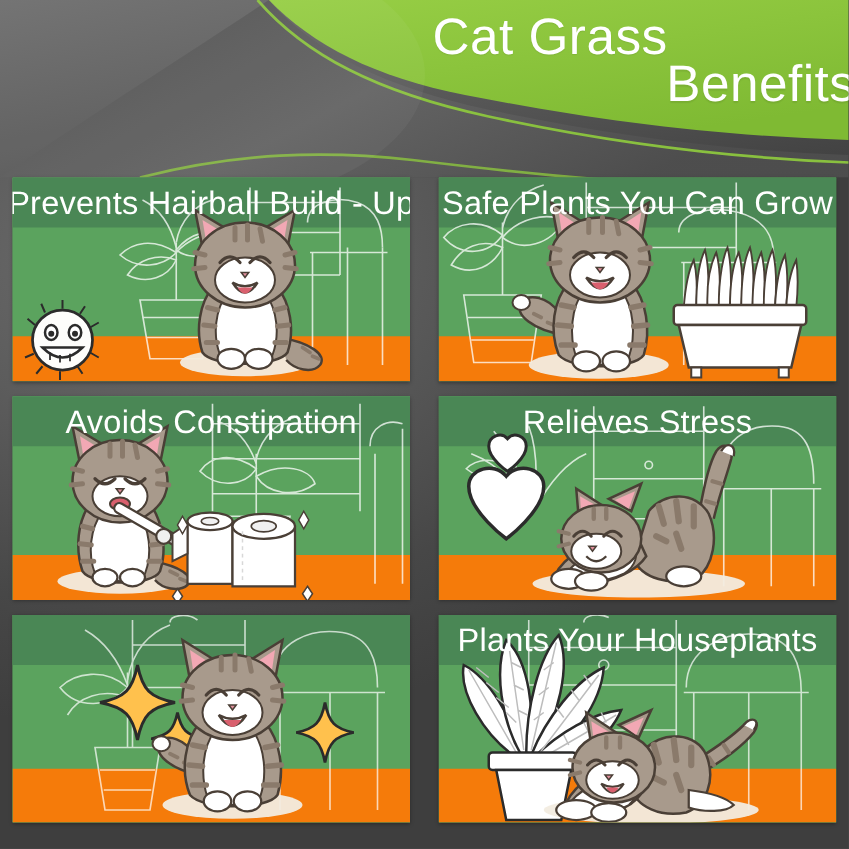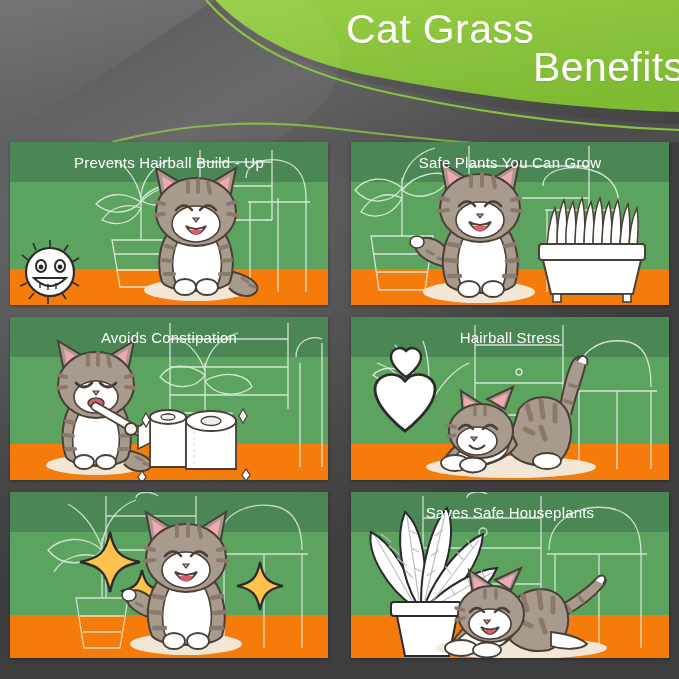--- a/index.html
+++ b/index.html
@@ -54,21 +54,21 @@
   }
   .pn-sky   { position:absolute; left:0; top:0; width:100%; height:100%; background:#5ba35e; }
   .pn-band  { position:absolute; left:0; top:0; width:100%; height:40px; background:#4a8755; }
   .pn-floor { position:absolute; left:0; bottom:0; width:100%; height:22%; background:#f57b0a; }
   .pn-floor.tall { height:26%; }
 
   .pn-title {
     position:absolute; left:0; top:0; width:100%; height:40px;
     display:flex; align-items:center; justify-content:center;
     color:#ffffff;
-    font-size:15px;
+    font-size:26px;
     font-weight:400;
     letter-spacing:0.2px;
     white-space:nowrap;
     z-index:6;
   }
   .pn-art { position:absolute; left:0; top:0; width:100%; height:100%; z-index:3; }
   .pn-bg-art { position:absolute; left:0; top:0; width:100%; height:100%; z-index:1; }
 </style>
 </head>
 <body>
@@ -424,21 +424,21 @@
           <path d="M124 90 l0 8 M134 90 l0 8"></path>
           <path d="M104 110 l-8 -2 M104 118 l-8 2"></path>
         </g>
         <ellipse cx="126" cy="124" rx="20" ry="14" fill="#ffffff" stroke="#4a3f36" stroke-width="1.6"></ellipse>
         <path d="M108 112 q7 -8 14 0" fill="none" stroke="#4a3f36" stroke-width="2.4" stroke-linecap="round"></path>
         <path d="M132 112 q7 -8 14 0" fill="none" stroke="#4a3f36" stroke-width="2.4" stroke-linecap="round"></path>
         <path d="M120 120 l6 0 l-3 4 Z" fill="#e08f9d" stroke="#4a3f36" stroke-width="1.2"></path>
         <path d="M118 128 q8 8 16 0" fill="none" stroke="#4a3f36" stroke-width="1.8"></path>
       </svg>
 
-      <div class="pn-title">Hairball Stress</div>
+      <div class="pn-title">Relieves Stress</div>
     </div>
 
     <div class="panel">
       <div class="pn-sky"></div>
       <div class="pn-floor tall"></div>
       <div class="pn-band"></div>
 
       <svg class="pn-bg-art" viewBox="0 0 318 166">
         <g stroke="#ffffff" stroke-width="1.3" fill="none" opacity="0.7">
           <path d="M96 4 L96 106 M96 24 L186 24 M96 58 L186 58 M186 4 L186 106"></path>
@@ -575,17 +575,17 @@
           <path d="M113 118 l-8 -2 M113 126 l-8 2"></path>
         </g>
         <ellipse cx="139" cy="132" rx="21" ry="15" fill="#ffffff" stroke="#4a3f36" stroke-width="1.6"></ellipse>
         <path d="M119 120 q7 -8 14 0" fill="none" stroke="#4a3f36" stroke-width="2.4" stroke-linecap="round"></path>
         <path d="M144 120 q7 -8 14 0" fill="none" stroke="#4a3f36" stroke-width="2.4" stroke-linecap="round"></path>
         <path d="M133 128 l6 0 l-3 4 Z" fill="#e08f9d" stroke="#4a3f36" stroke-width="1.2"></path>
         <path d="M130 135 q9 14 18 0 q-9 5 -18 0 Z" fill="#ffffff" stroke="#4a3f36" stroke-width="1.8"></path>
         <path d="M134 138 q5 8 10 0 Z" fill="#d9606e"></path>
       </svg>
 
-      <div class="pn-title">Saves Safe Houseplants</div>
+      <div class="pn-title">Plants Your Houseplants</div>
     </div>
 
   </div>
 </div>
 
 </body></html>

